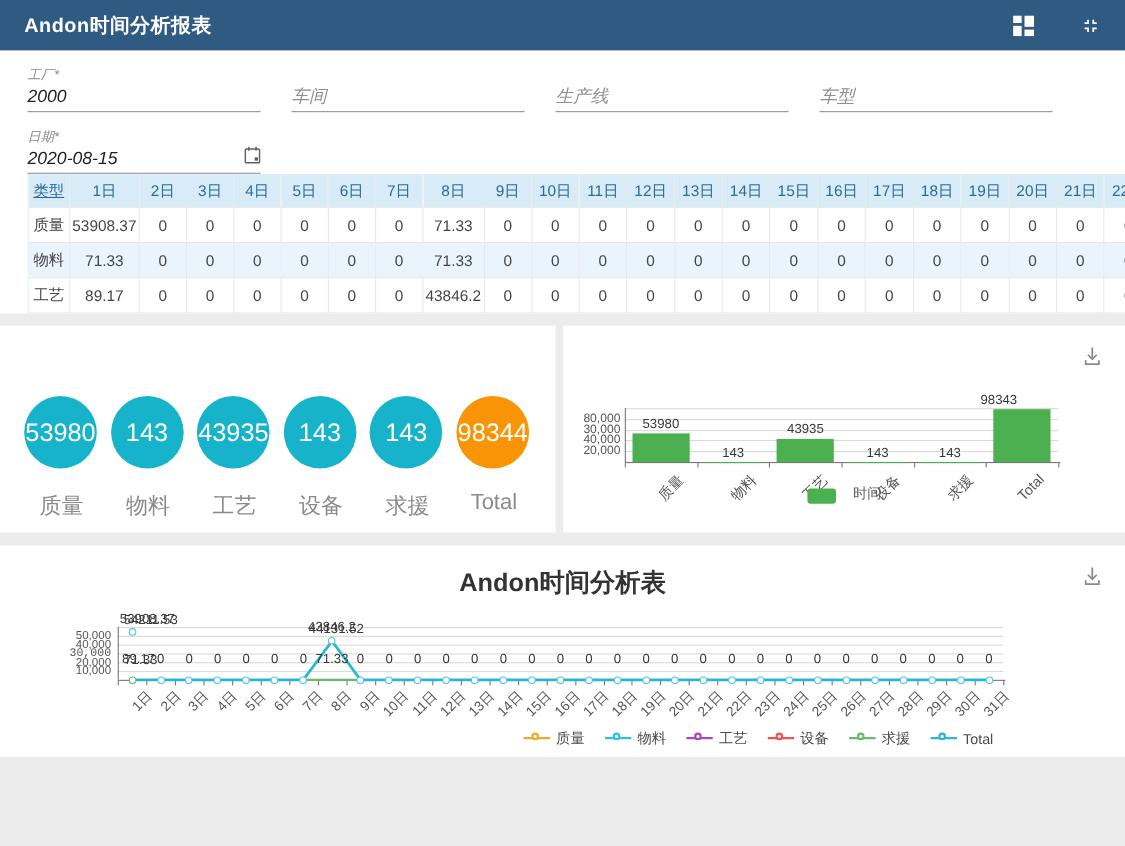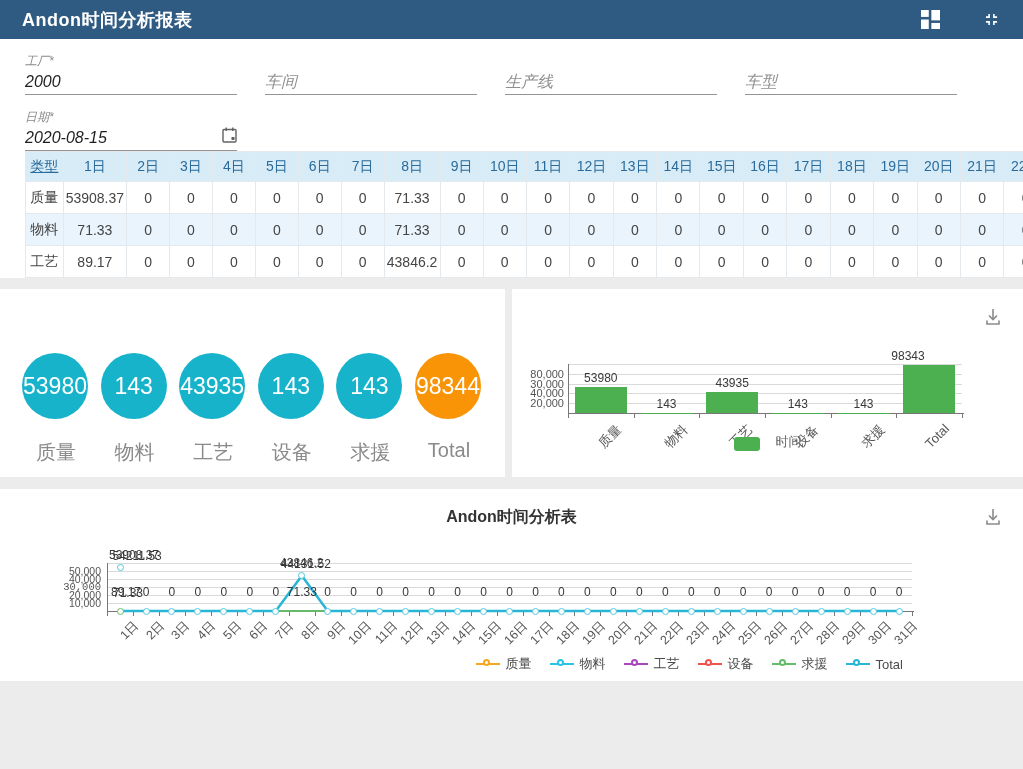--- a/index.html
+++ b/index.html
@@ -1,20 +1,20 @@
 <!DOCTYPE html>
 <html><head>
 <meta charset="utf-8">
 <style>
   * { margin:0; padding:0; box-sizing:border-box; }
   body { background:#ececec; font-family:"Liberation Sans", sans-serif; }
   #app { position:relative; width:1023px; height:769px; background:#ececec; overflow:hidden; }
 
   
-  .topbar { height:39px; background:#2f5b82; display:flex; align-items:center; padding:0 22px; }
+  .topbar { height:46px; background:#2f5b82; display:flex; align-items:center; padding:0 22px; }
   .topbar-title { color:#ffffff; font-size:18px; font-weight:bold; letter-spacing:.5px; }
   .topbar-icons { margin-left:auto; display:flex; gap:42px; align-items:center; }
   .topbar-icons svg { display:block; cursor:pointer; }
 
   
   .form-section { background:#ffffff; padding:14px 25px 0 25px; }
   .form-row { display:flex; }
   .md-field { width:212px; margin-right:28px;font-style:italic; }
   .md-label { font-size:12px; color:#8a8a8a; height:16px; }
   .md-value { font-size:16px; color:#1f1f1f; height:26px; line-height:24px; border-bottom:1px solid #949494; display:flex; align-items:center; }
@@ -57,21 +57,21 @@
   .dl-icon { position:absolute; top:18px; right:20px; cursor:pointer; }
   .gridline { position:absolute; height:1px; background:#d9d9d9; }
   .axis-x { position:absolute; height:1px; background:#777; }
   .axis-y { position:absolute; width:1px; background:#777; }
   .tick { position:absolute; width:1px; height:4px; background:#777; }
   .ylab { position:absolute; font-size:11px; color:#555; text-align:right; line-height:10px; }
   .xlab { position:absolute; font-size:13px; color:#555; white-space:nowrap; transform:rotate(-45deg); transform-origin:top right; }
   .bar { position:absolute; background:#4caf50; }
   .dlabel { position:absolute; font-size:12px; color:#383838; transform:translateX(-50%); white-space:nowrap; }
   .marker { position:absolute; width:7px; height:7px; border-radius:50%; background:#fff; border:1.5px solid #53c7df; }
-  .chart-title { text-align:center; font-size:16px; font-weight:bold; color:#333; padding-top:18px; }
+  .chart-title { text-align:center; font-size:23px; font-weight:bold; color:#333; padding-top:18px; }
 
   
   .bar-legend { position:absolute; left:50%; transform:translateX(-50%); top:144px; display:flex; align-items:flex-end; gap:16px; cursor:pointer; }
   .bar-legend .swatch { width:26px; height:14px; border-radius:3px; background:#4caf50; }
   .bar-legend .lg-label { font-size:13px; color:#5f5f5f; }
   .line-legend { position:absolute; top:166px; right:120px; display:flex; gap:18px; }
   .line-legend .item { display:flex; align-items:center; gap:6px; cursor:pointer; }
   .line-legend .mk { position:relative; width:24px; height:10px; }
   .line-legend .mk .ln { position:absolute; top:4px; left:0; width:100%; height:2px; }
   .line-legend .mk .ci { position:absolute; top:0; left:7px; width:7px; height:7px; border-radius:50%; background:#fff; border:2px solid; }

